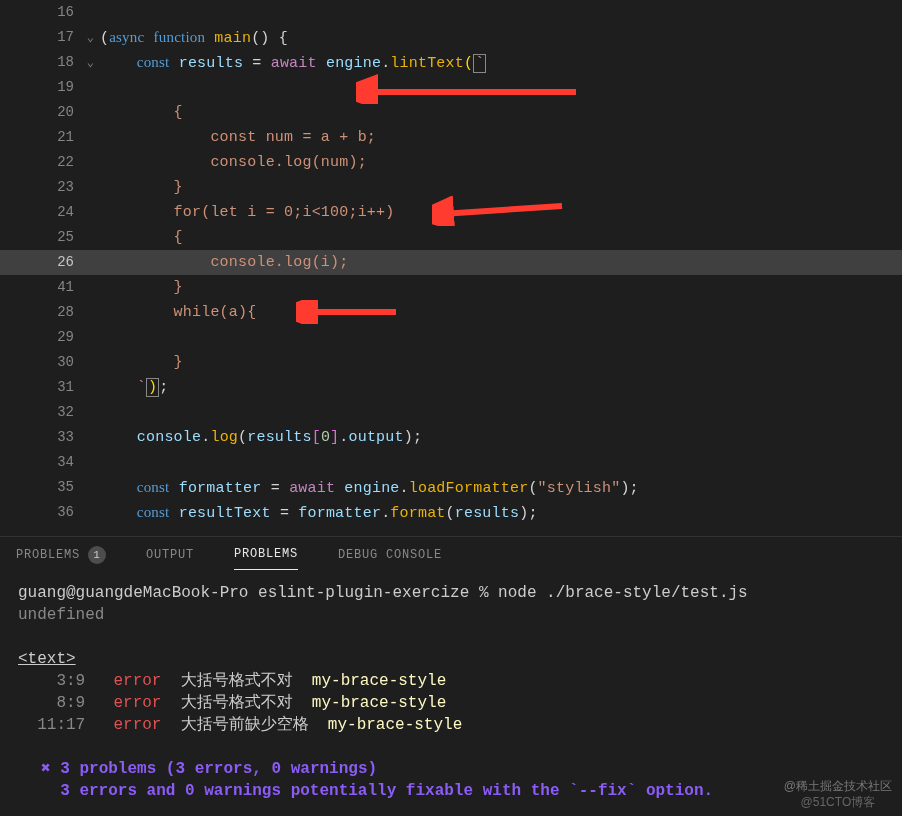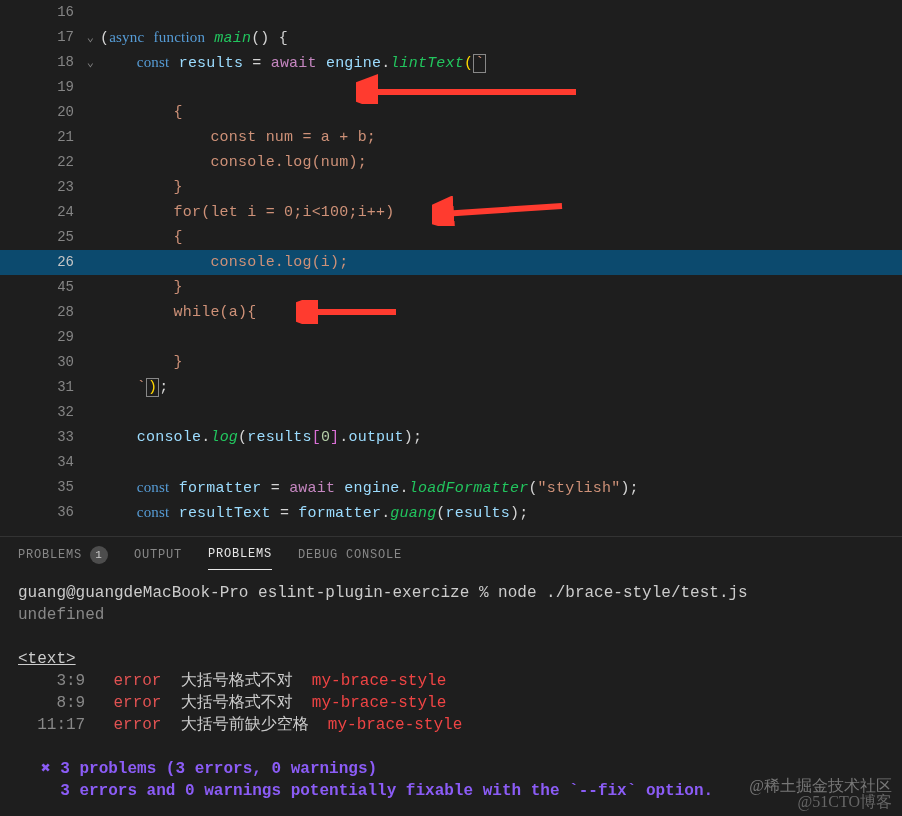--- a/index.html
+++ b/index.html
@@ -18,21 +18,21 @@
   overflow: hidden;
   position: relative;
 }
 .code-line {
   display: flex;
   height: 25px;
   line-height: 25px;
   align-items: center;
 }
 .code-line.current {
-  background: #0c4a6e;
+  background: #404040;
 }
 .gutter {
   width: 100px;
   text-align: right;
   padding-right: 26px;
   color: #858585;
   font-size: 14px;
   user-select: none;
   flex-shrink: 0;
   position: relative;
@@ -45,21 +45,21 @@
   transform: translateY(-50%);
   color: #858585;
   font-size: 12px;
 }
 .code {
   white-space: pre;
   letter-spacing: 0.2px;
 }
 .tok-kw { color: #569cd6; font-family: Liberation Serif, serif; }
 .tok-kw2 { color: #c586c0; }
-.tok-fn { color: #22c55e; font-style: italic; }
+.tok-fn { color: #eab308; }
 .tok-var { color: #9cdcfe; }
 .tok-punc { color: #d4d4d4; }
 .tok-str { color: #ce9178; }
 .tok-num { color: #b5cea8; }
 .tok-paren { color: #ffd700; }
 .tok-paren2 { color: #da70d6; }
 .cursor-box {
   border: 1px solid #888;
   padding: 0 1px;
 }
@@ -71,24 +71,25 @@
 .arrow svg { display: block; }
 
 .panel {
   border-top: 1px solid #333;
   height: 280px;
 }
 .tabs {
   display: flex;
   align-items: center;
   height: 35px;
-  padding: 0 18px;
-  gap: 26px;
+  padding: 0 1px;
+  gap: 40px;
   font-size: 12px;
   letter-spacing: 0.8px;
+  margin-left: 15px;
 }
 .tab {
   color: #888;
   cursor: pointer;
   padding: 8px 0;
   display: flex;
   align-items: center;
   gap: 8px;
 }
 .tab.active {
@@ -112,33 +113,33 @@
   font-size: 16px;
   line-height: 22px;
   white-space: pre;
 }
 .term-prompt { color: #ccc; }
 .term-dim { color: #888; }
 .term-under { text-decoration: underline; color: #ccc; }
 .term-err { color: #e05252; margin-left: 9px; }
 .term-loc { color: #888; }
 .term-msg { color: #ccc; }
-.term-rule { color: #ef4444; }
+.term-rule { color: #fef9c3; }
 .term-red-bold { color: #8b5cf6; font-weight: bold; margin-left: 23px; }
 
 .watermark {
   position: absolute;
   right: 10px;
   bottom: 6px;
   color: #666;
-  font-size: 16px;
-  text-align: right;
+  font-size: 12px;
+  text-align: center;
   line-height: 16px;
   pointer-events: none;
-  font-family: Liberation Serif, serif;
+  font-family: Liberation Sans, sans-serif;
 }
 .watermark div:first-child { color: #777; }
 </style>
 </head>
 <body>
 
 <div class="editor" id="editor">
     <div class="code-line">
       <div class="gutter">16</div>
       <div class="code"></div>
@@ -176,21 +177,21 @@
     </div>
     <div class="code-line">
       <div class="gutter">25</div>
       <div class="code"><span class="tok-str">        {</span></div>
     </div>
     <div class="code-line current">
       <div class="gutter current">26</div>
       <div class="code"><span class="tok-str">            console.log(i);</span></div>
     </div>
     <div class="code-line">
-      <div class="gutter">45</div>
+      <div class="gutter">41</div>
       <div class="code"><span class="tok-str">        }</span></div>
     </div>
     <div class="code-line">
       <div class="gutter">28</div>
       <div class="code"><span class="tok-str">        while(a){</span></div>
     </div>
     <div class="code-line">
       <div class="gutter">29</div>
       <div class="code"></div>
     </div>
@@ -213,21 +214,21 @@
     <div class="code-line">
       <div class="gutter">34</div>
       <div class="code"></div>
     </div>
     <div class="code-line">
       <div class="gutter">35</div>
       <div class="code">    <span class="tok-kw">const</span> <span class="tok-var">formatter</span> <span class="tok-punc">=</span> <span class="tok-kw2">await</span> <span class="tok-var">engine</span><span class="tok-punc">.</span><span class="tok-fn">loadFormatter</span><span class="tok-punc">(</span><span class="tok-str">"stylish"</span><span class="tok-punc">);</span></div>
     </div>
     <div class="code-line">
       <div class="gutter">36</div>
-      <div class="code">    <span class="tok-kw">const</span> <span class="tok-var">resultText</span> <span class="tok-punc">=</span> <span class="tok-var">formatter</span><span class="tok-punc">.</span><span class="tok-fn">guang</span><span class="tok-punc">(</span><span class="tok-var">results</span><span class="tok-punc">);</span></div>
+      <div class="code">    <span class="tok-kw">const</span> <span class="tok-var">resultText</span> <span class="tok-punc">=</span> <span class="tok-var">formatter</span><span class="tok-punc">.</span><span class="tok-fn">format</span><span class="tok-punc">(</span><span class="tok-var">results</span><span class="tok-punc">);</span></div>
     </div>
   </div>
 
 <div class="arrow" style="left:356px; top:74px;">
 <svg width="230" height="30">
       <defs>
         <marker id="ah1" markerWidth="10" markerHeight="10" refX="2" refY="3" orient="auto">
           <path d="M0,0 L0,6 L8,3 z" fill="#ff3b2f"></path>
         </marker>
       </defs>

